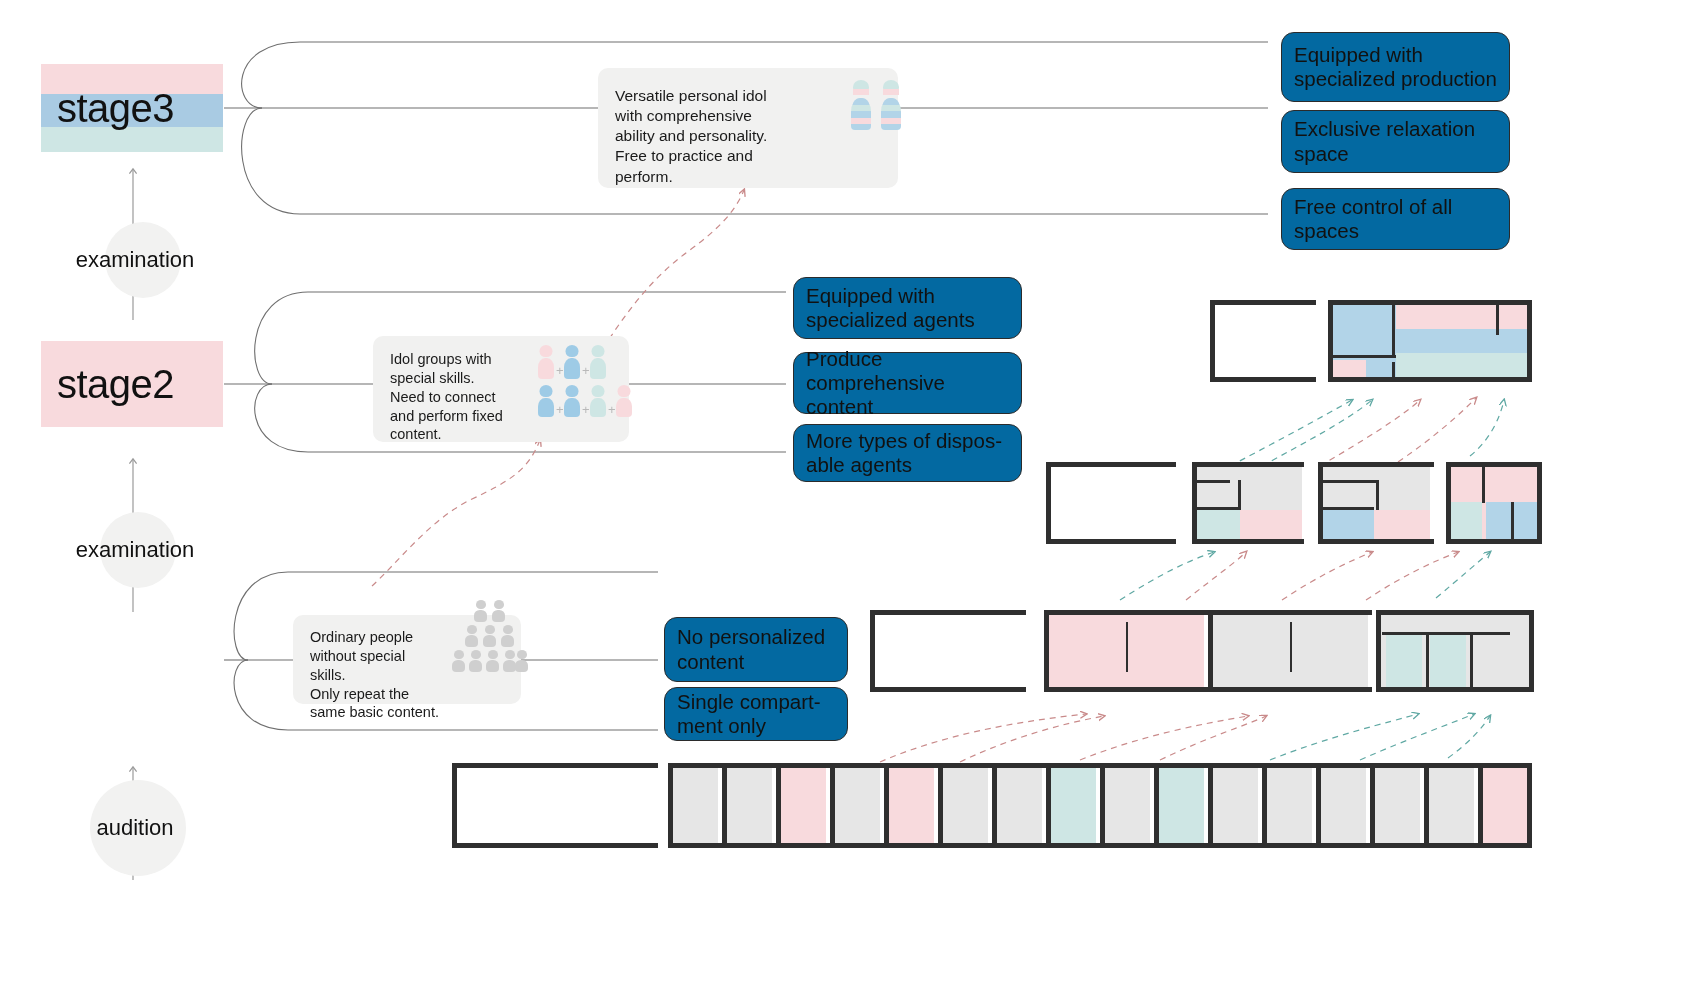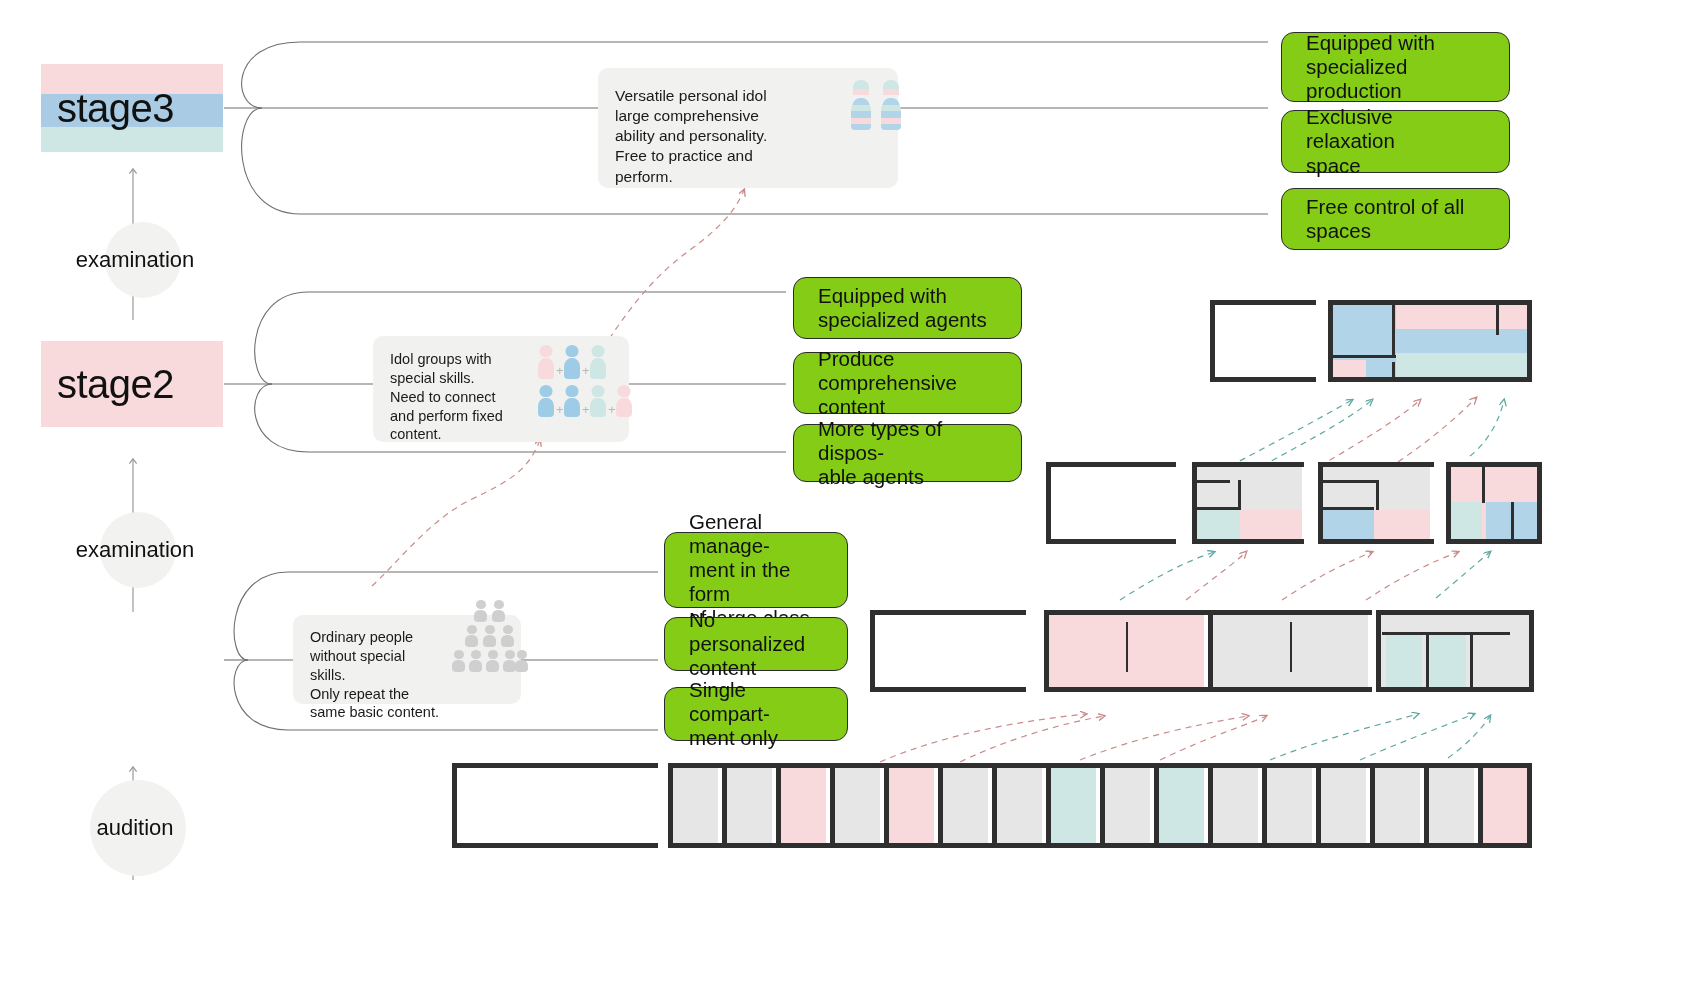--- a/index.html
+++ b/index.html
@@ -58,41 +58,41 @@
   #card-stage2{left:373px;top:336px;width:256px;height:106px;padding:14px 10px 0 17px;}
   #card-stage2 .txt{font-size:14.5px;}
   #card-stage1{left:293px;top:615px;width:228px;height:89px;padding:13px 10px 0 17px;}
   #card-stage1 .txt{font-size:14.5px;}
 
   
   .pill{
     position:absolute;
     border:1.3px solid #2b2b2b;
     border-radius:13px;
-    background:#84cc16;
+    background:#0369a1;
     box-sizing:border-box;
     display:flex;align-items:center;
-    padding:0 24px;
+    padding:0 12px;
     color:#111;
     font-size:20.5px;
     line-height:1.18;
     white-space:pre-line;
     z-index:6;
   }
 
   #pill-s3-a{left:1281px;top:32px;width:229px;height:70px;}
   #pill-s3-b{left:1281px;top:110px;width:229px;height:63px;}
   #pill-s3-c{left:1281px;top:188px;width:229px;height:62px;}
 
   #pill-s2-a{left:793px;top:277px;width:229px;height:62px;}
   #pill-s2-b{left:793px;top:352px;width:229px;height:62px;}
   #pill-s2-c{left:793px;top:424px;width:229px;height:58px;}
 
   #pill-s1-a{left:664px;top:532px;width:184px;height:76px;}
-  #pill-s1-b{left:664px;top:617px;width:184px;height:54px;}
+  #pill-s1-b{left:664px;top:617px;width:184px;height:65px;}
   #pill-s1-c{left:664px;top:687px;width:184px;height:54px;}
 
   
   .figs{position:absolute;z-index:4;}
 
   .pawn{position:absolute;}
   .pawn .head{position:absolute;left:50%;transform:translateX(-50%);border-radius:50% 50% 45% 45%;}
   .pawn .body{position:absolute;left:0;width:100%;border-radius:44% 44% 4px 4px;overflow:hidden;}
   .pawn .body i{display:block;width:100%;}
   .plus{position:absolute;color:#b9b9b9;font-size:13px;line-height:1;}
@@ -200,21 +200,21 @@
   <span class="step-disc" style="left:60px;top:-18px;width:76px;height:76px;"></span>
   <span class="step-text">examination</span>
 </div>
 <div class="step-node" id="step-audition">
   <span class="step-disc" style="left:50px;top:-28px;width:96px;height:96px;"></span>
   <span class="step-text">audition</span>
 </div>
 
 <div class="info-card" id="card-stage3">
   <span class="txt">Versatile personal idol
-large comprehensive
+with comprehensive
 ability and personality.
 Free to practice and
 perform.</span>
 </div>
 
 <div class="info-card" id="card-stage2">
   <span class="txt">Idol groups with
 special skills.
 Need to connect
 and perform fixed
@@ -345,23 +345,20 @@
 <div class="pill" id="pill-s3-b"><span>Exclusive relaxation
 space</span></div>
 
 <div class="pill" id="pill-s2-a"><span>Equipped with
 specialized agents</span></div>
 <div class="pill" id="pill-s2-b"><span>Produce comprehensive
 content</span></div>
 <div class="pill" id="pill-s2-c"><span>More types of dispos-
 able agents</span></div>
 
-<div class="pill" id="pill-s1-a"><span>General manage-
-ment in the form
-of large class</span></div>
 <div class="pill" id="pill-s1-b"><span>No personalized
 content</span></div>
 <div class="pill" id="pill-s1-c"><span>Single compart-
 ment only</span></div>
 
 <div class="plan" id="plan-s3" style="left:1210px;top:300px;width:330px;height:90px;">
 
   <div>
     <span class="wall" style="left:0;top:0;width:106px;height:5px;"></span>
     <span class="wall" style="left:0;top:0;width:5px;height:82px;"></span>

